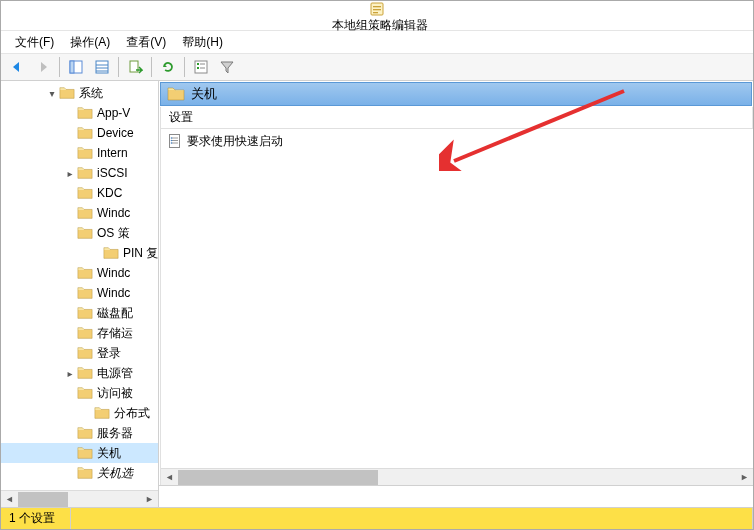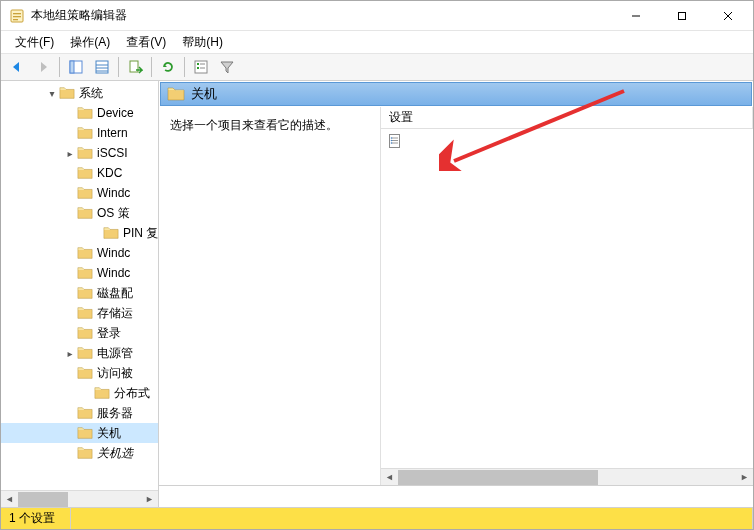--- a/index.html
+++ b/index.html
@@ -17,20 +17,21 @@
   }
 
   
   .titlebar {
     height: 30px;
     display: flex;
     align-items: center;
     padding: 0 2px 0 8px;
     background: #fff;
     border-bottom: 1px solid #e5e5e5;
+    flex-direction: column;
   }
   .titlebar .app-icon {
     width: 16px; height: 16px;
     margin-right: 6px;
     display: inline-flex; align-items:center; justify-content:center;
   }
   .titlebar .title { flex: 1; font-size: 12px; color: #000; }
   .win-controls { display: flex; height: 100%; }
   .win-btn {
     width: 46px; height: 100%;
@@ -375,20 +376,31 @@
           </div>
           <div class="tree-row" style="padding-left: 62px;">
             <span class="twisty blank">▸</span>
     <span class="folder-icon">
               <svg class="folder-svg" width="16" height="16" viewBox="0 0 18 18">
     <path class="fb" d="M1 5 L1 15 L17 15 L17 5 Z"></path>
     <path class="ft" d="M1 3 L6 3 L8 5 L1 5 Z"></path>
     <path class="fo" d="M1 3 L6 3 L8 5 L17 5 L17 15 L1 15 Z"></path>
   </svg>
             </span>
+    <span class="label">App-V</span>
+          </div>
+          <div class="tree-row" style="padding-left: 62px;">
+            <span class="twisty blank">▸</span>
+    <span class="folder-icon">
+              <svg class="folder-svg" width="16" height="16" viewBox="0 0 18 18">
+    <path class="fb" d="M1 5 L1 15 L17 15 L17 5 Z"></path>
+    <path class="ft" d="M1 3 L6 3 L8 5 L1 5 Z"></path>
+    <path class="fo" d="M1 3 L6 3 L8 5 L17 5 L17 15 L1 15 Z"></path>
+  </svg>
+            </span>
     <span class="label">Device</span>
           </div>
           <div class="tree-row" style="padding-left: 62px;">
             <span class="twisty blank">▸</span>
     <span class="folder-icon">
               <svg class="folder-svg" width="16" height="16" viewBox="0 0 18 18">
     <path class="fb" d="M1 5 L1 15 L17 15 L17 5 Z"></path>
     <path class="ft" d="M1 3 L6 3 L8 5 L1 5 Z"></path>
     <path class="fo" d="M1 3 L6 3 L8 5 L17 5 L17 15 L1 15 Z"></path>
   </svg>
@@ -587,40 +599,38 @@
           <path class="fb" d="M1 5 L1 15 L17 15 L17 5 Z"></path>
           <path class="ft" d="M1 4 L7 4 L9 6 L17 6 L17 5 L1 5 Z"></path>
           <path class="ft" d="M1 3 L6 3 L8 5 L1 5 Z"></path>
           <path class="fo" d="M1 3 L6 3 L8 5 L17 5 L17 15 L1 15 Z"></path>
         </svg>
       </span>
       <span class="hdr-label">关机</span>
     </div>
 
     <div class="content-row">
-      <div class="desc-col">
-        <div>选择一个项目来查看它的描述。</div>
-      </div>
       <div class="list-col">
         <div class="list-header">
           <div class="col" style="flex:1">设置</div>
         </div>
         <div class="list-body" id="list-body">
             <div class="list-item">
               <span class="policy-icon">
       <svg width="16" height="16" viewBox="0 0 16 16">
         <rect x="2.5" y="1.5" width="10" height="13" fill="#fff" stroke="#8a8a8a"></rect>
         <line x1="4.5" y1="5" x2="11" y2="5" stroke="#9a9a9a"></line>
         <line x1="4.5" y1="7.5" x2="11" y2="7.5" stroke="#9a9a9a"></line>
         <line x1="4.5" y1="10" x2="11" y2="10" stroke="#9a9a9a"></line>
         <circle cx="4.5" cy="5" r="0.8" fill="#4a86c5"></circle>
         <circle cx="4.5" cy="7.5" r="0.8" fill="#4a86c5"></circle>
         <circle cx="4.5" cy="10" r="0.8" fill="#4a86c5"></circle>
       </svg>
     </span>
+    <span>要求使用快速启动</span>
             </div>
           </div>
         <div class="list-scroll-h">
           <div class="ar l">◄</div>
           <div class="thumb"></div>
           <div class="ar r">►</div>
         </div>
       </div>
     </div>
 

